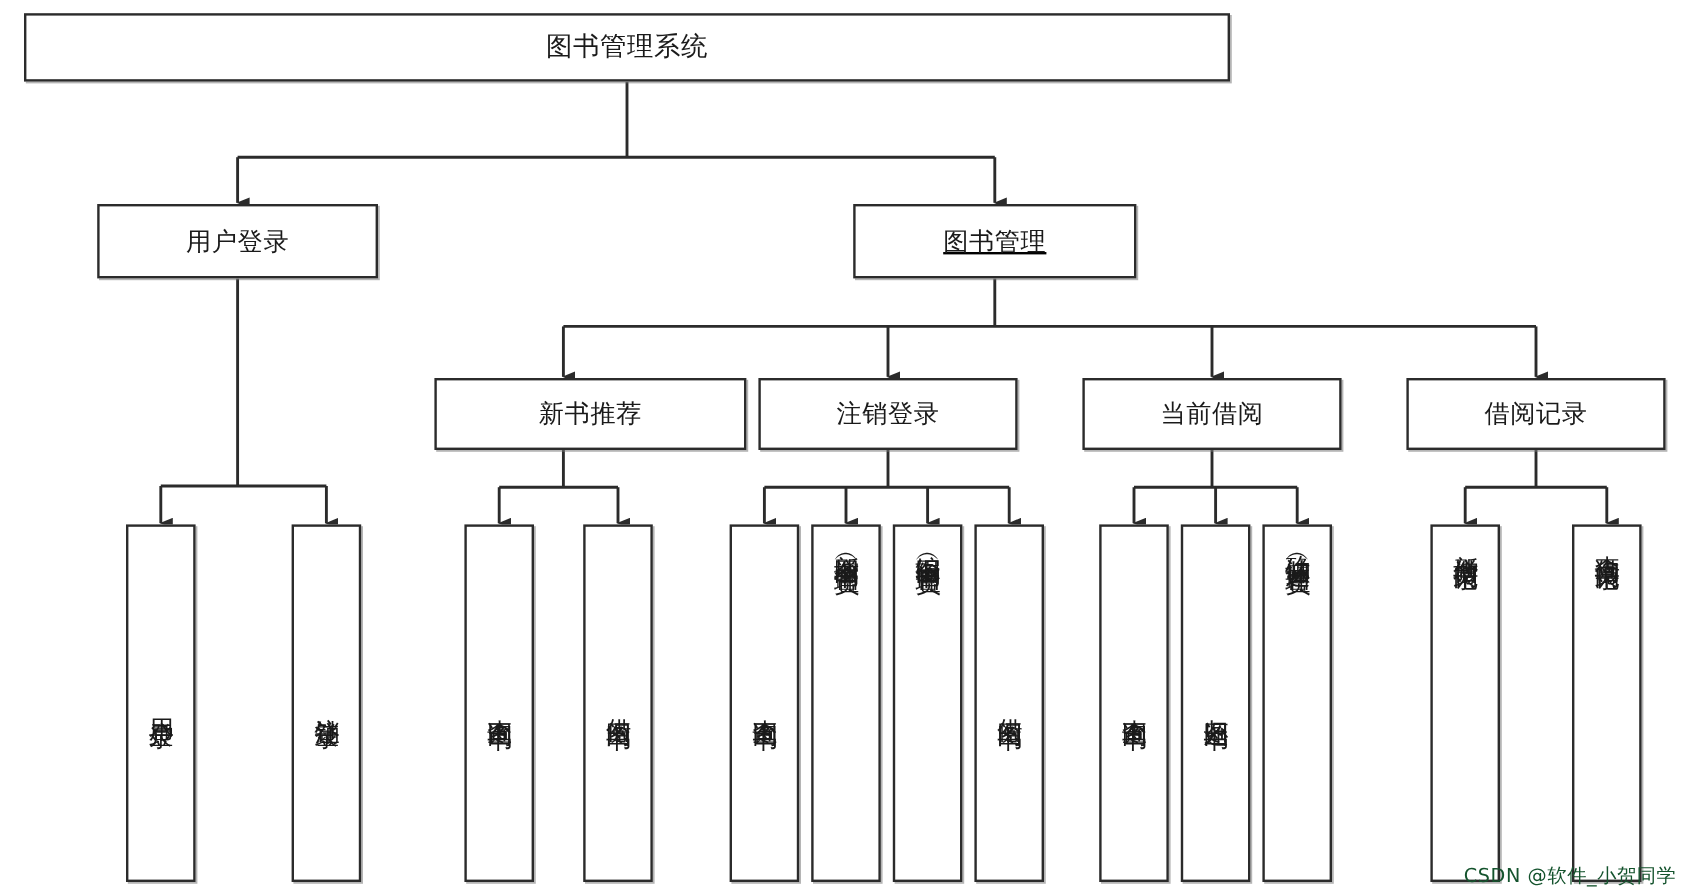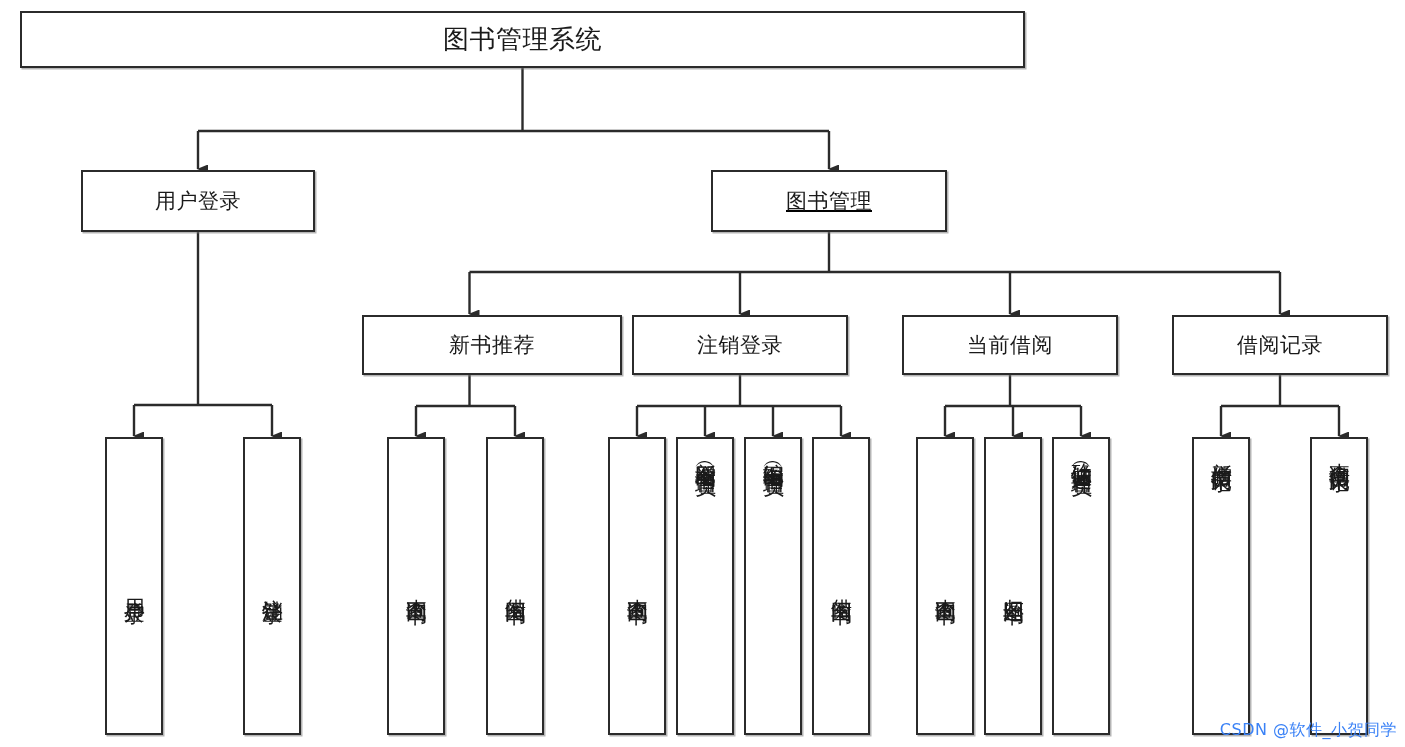--- a/index.html
+++ b/index.html
@@ -41,21 +41,21 @@
     color: #1a1a1a;
     text-align: center;
     line-height: 1.18;
     white-space: nowrap;
   }
   .node.horizontal .node-label {
     font-size: 21px;
     letter-spacing: 0.5px;
   }
   .node.root .node-label {
-    font-size: 26px;
+    font-size: 22px;
   }
   .node.vertical {
     align-items: flex-start;
     padding-top: 7px;
   }
   .node.vertical .node-label {
     writing-mode: vertical-rl;
     text-orientation: upright;
     font-size: 21px;
     letter-spacing: 2px;
@@ -64,21 +64,21 @@
   }
   .node.vertical.centered {
     align-items: center;
     padding-top: 0;
   }
   #watermark {
     position: absolute;
     right: 8px;
     bottom: 6px;
     font-size: 16px;
-    color: #3b82f6;
+    color: #14532d;
     letter-spacing: 0.5px;
     white-space: nowrap;
   }
 </style>
 </head>
 <body>
 
 <div id="diagram-root">
 
   <svg id="edge-layer" viewBox="0 0 1405 747" preserveAspectRatio="none">

